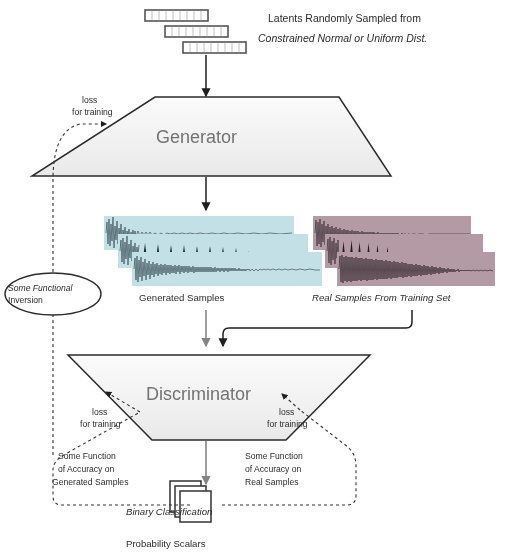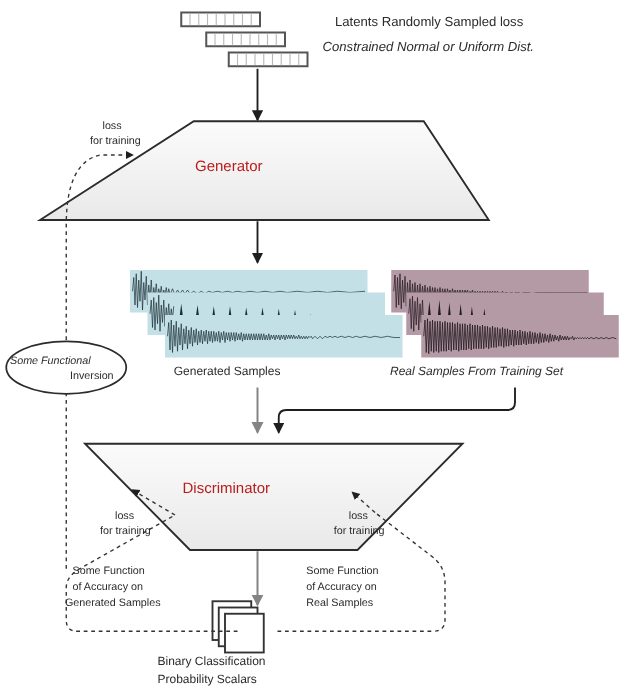--- a/index.html
+++ b/index.html
@@ -4,21 +4,21 @@
 <style>
   html,body{margin:0;padding:0;background:#ffffff;}
   body{width:509px;height:558px;font-family:"Liberation Sans",sans-serif;color:#1a1a1a;}
   #diagram{position:relative;width:509px;height:558px;overflow:hidden;background:#fff;}
   svg#canvas{position:absolute;left:0;top:0;width:509px;height:558px;}
   .lbl{position:absolute;font-family:"Liberation Sans",sans-serif;color:#2b2b2b;line-height:1.28;white-space:nowrap;}
   .ctr{text-align:left;}
   .t11{font-size:10.5px;}
   .t10{font-size:9.6px;}
   .t9{font-size:8.6px;}
-  .big{font-size:12px;color:#b91c1c;}
+  .big{font-size:18px;color:#737373;}
 </style>
 </head>
 <body>
 
 <div id="diagram">
 
   <svg id="canvas" viewBox="0 0 509 558">
     <defs>
       <linearGradient id="blockGrad" x1="0" y1="0" x2="0" y2="1">
         <stop offset="0%" stop-color="#fbfbfb"></stop>
@@ -228,47 +228,47 @@
 
     <path d="M53,455 L53,305" fill="none" stroke="#333" stroke-width="1.1" stroke-dasharray="3,3"></path>
     <path d="M53,284 L53,180 Q53,130 80,124 L106,124" fill="none" stroke="#333" stroke-width="1.1" stroke-dasharray="3,3" marker-end="url(#arrowDash)"></path>
 
     <path d="M222,505 L346,505 Q356,505 356,496 L356,466 Q356,452 344,444 L300,410" fill="none" stroke="#333" stroke-width="1.1" stroke-dasharray="3,3"></path>
     <path d="M300,410 L282,394" fill="none" stroke="#333" stroke-width="1.1" stroke-dasharray="3,3" marker-end="url(#arrowDash)"></path>
 
     <ellipse cx="53" cy="294" rx="48" ry="21" fill="#ffffff" stroke="#2b2b2b" stroke-width="1.4"></ellipse>
   </svg>
 
-  <div class="lbl t11" style="left:268px;top:12px;">Latents Randomly Sampled loss</div>
+  <div class="lbl t11" style="left:268px;top:12px;">Latents Randomly Sampled from</div>
   <div class="lbl t11" style="left:258px;top:32px;font-style:italic;">Constrained Normal or Uniform Dist.</div>
 
   <div class="lbl t9 ctr" style="left:82px;top:95px;width:54px;">loss</div>
   <div class="lbl t9 ctr" style="left:72px;top:107px;width:74px;">for training</div>
 
   <div class="lbl big ctr" style="left:156px;top:126px;width:100px;">Generator</div>
 
   <div class="lbl t10 ctr" style="left:139px;top:292px;width:140px;">Generated Samples</div>
 
   <div class="lbl t10 ctr" style="left:312px;top:292px;width:190px;font-style:italic;">Real Samples From Training Set</div>
 
   <div class="lbl t9 ctr" style="left:8px;top:283px;width:88px;font-style:italic;">Some Functional</div>
-  <div class="lbl t9 ctr" style="left:8px;top:295px;width:90px;padding-left:48px;">Inversion</div>
+  <div class="lbl t9 ctr" style="left:8px;top:295px;width:90px;">Inversion</div>
 
   <div class="lbl big ctr" style="left:146px;top:383px;width:120px;">Discriminator</div>
 
   <div class="lbl t9 ctr" style="left:92px;top:407px;width:42px;">loss</div>
   <div class="lbl t9 ctr" style="left:80px;top:419px;width:66px;">for training</div>
 
   <div class="lbl t9 ctr" style="left:279px;top:407px;width:42px;">loss</div>
   <div class="lbl t9 ctr" style="left:267px;top:419px;width:66px;">for training</div>
 
   <div class="lbl t9 ctr" style="left:58px;top:451px;width:108px;">Some Function</div>
   <div class="lbl t9 ctr" style="left:58px;top:464px;width:108px;">of Accuracy on</div>
   <div class="lbl t9 ctr" style="left:52px;top:477px;width:120px;">Generated Samples</div>
 
   <div class="lbl t9 ctr" style="left:245px;top:451px;width:108px;">Some Function</div>
   <div class="lbl t9 ctr" style="left:245px;top:464px;width:108px;">of Accuracy on</div>
   <div class="lbl t9 ctr" style="left:245px;top:477px;width:108px;">Real Samples</div>
 
-  <div class="lbl t10 ctr" style="left:126px;top:524px;width:140px;">Binary Classification</div>
+  <div class="lbl t10 ctr" style="left:126px;top:506px;width:140px;font-style:italic;">Binary Classification</div>
   <div class="lbl t10 ctr" style="left:126px;top:538px;width:140px;">Probability Scalars</div>
 
 </div>
 
 </body></html>

